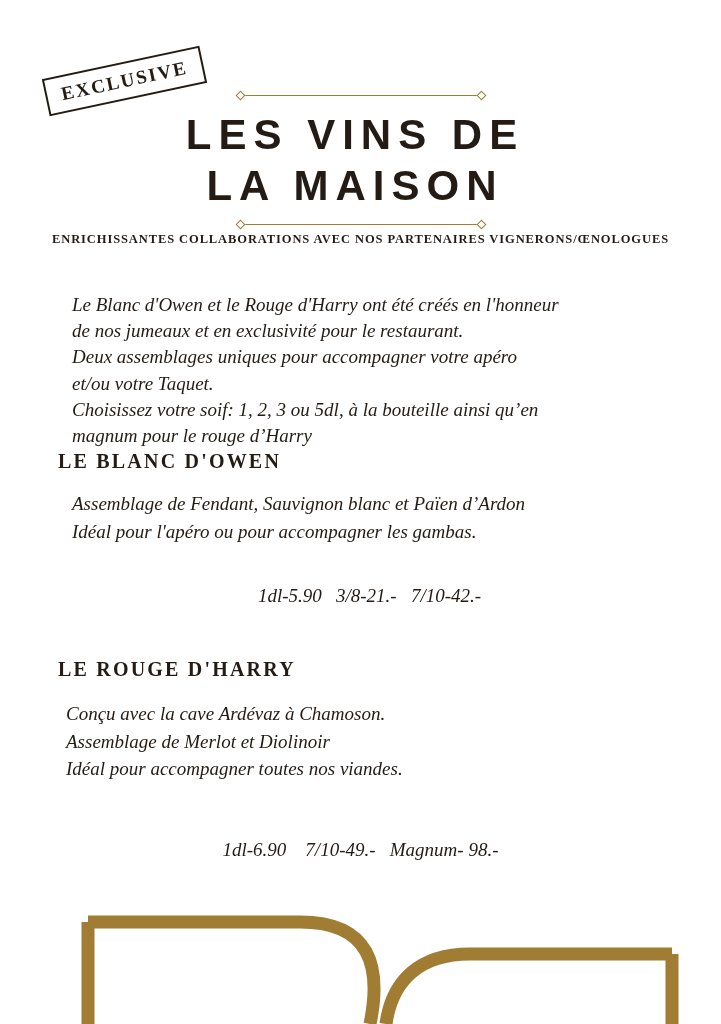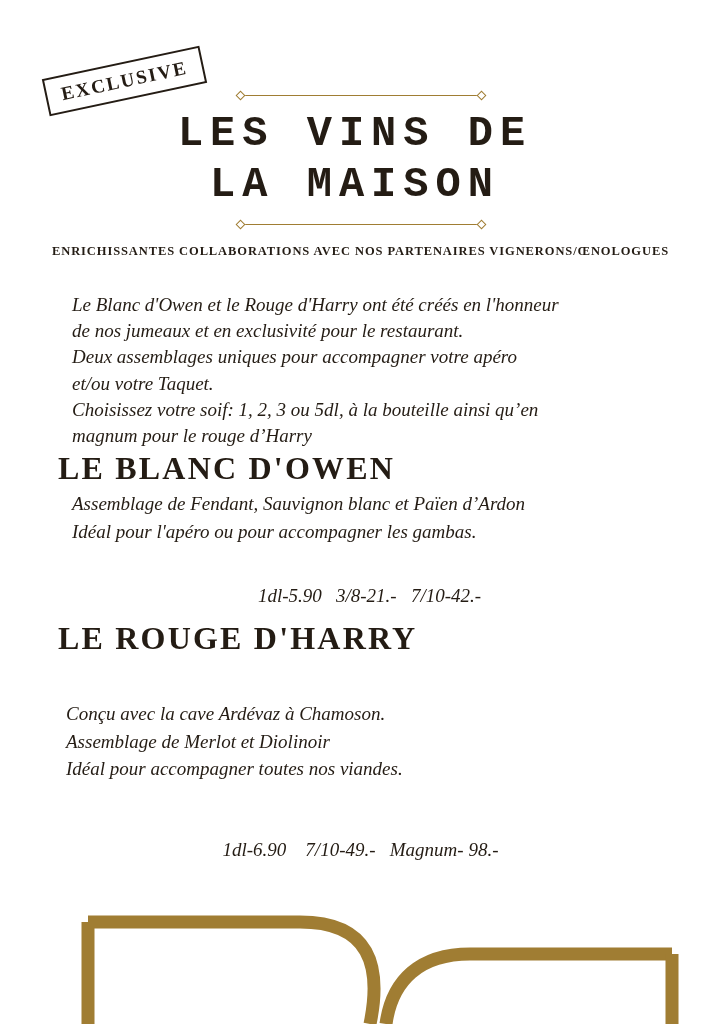--- a/index.html
+++ b/index.html
@@ -58,32 +58,32 @@
     height: 5px;
     border: 1px solid #a07d33;
     transform: rotate(45deg);
     background: #ffffff;
     flex: none;
   }
   .rule-dot.left { margin-right: -1px; }
   .rule-dot.right { margin-left: -1px; }
 
   .title {
-    font-family: Liberation Mono, monospace;
+    font-family: Liberation Sans, sans-serif;
     font-weight: bold;
     font-size: 42px;
     letter-spacing: 7px;
     line-height: 1.22;
     color: #241c14;
     margin: 6px 11px 0 0;
   }
   .rule-wrap.bottom { margin-top: 10px; margin-bottom: 0; }
 
   .subtitle {
-    margin-top: 16px;
+    margin-top: 4px;
     font-family: "Liberation Serif", serif;
     font-weight: bold;
     font-size: 12.5px;
     letter-spacing: 0.9px;
     color: #241c14;
   }
 
   
   .intro {
     position: absolute;
@@ -94,21 +94,21 @@
     font-size: 19px;
     line-height: 1.38;
     color: #241c14;
   }
   .intro div { white-space: pre; }
 
   
   .section-title {
     position: absolute;
     font-weight: bold;
-    font-size: 32px;
+    font-size: 20px;
     letter-spacing: 2.2px;
     color: #241c14;
   }
   .section-body {
     position: absolute;
     font-style: italic;
     font-size: 19px;
     line-height: 1.45;
     color: #241c14;
   }
@@ -117,21 +117,21 @@
     font-style: italic;
     font-size: 19px;
     color: #241c14;
     white-space: pre;
   }
 
   #blanc-title { left: 58px; top: 450px; }
   #blanc-body  { left: 72px; top: 490px; width: 600px; }
   #blanc-prices{ left: 9px; top: 585px; width: 721px; text-align: center; }
 
-  #rouge-title { left: 58px; top: 620px; }
+  #rouge-title { left: 58px; top: 658px; }
   #rouge-body  { left: 66px; top: 700px; width: 600px; }
   #rouge-prices{ left: 0; top: 795px; width: 721px; text-align: center; margin-top: 44px; }
 
   
   .deco {
     position: absolute;
     left: 0;
     bottom: 0;
     width: 721px;
     height: 110px;

